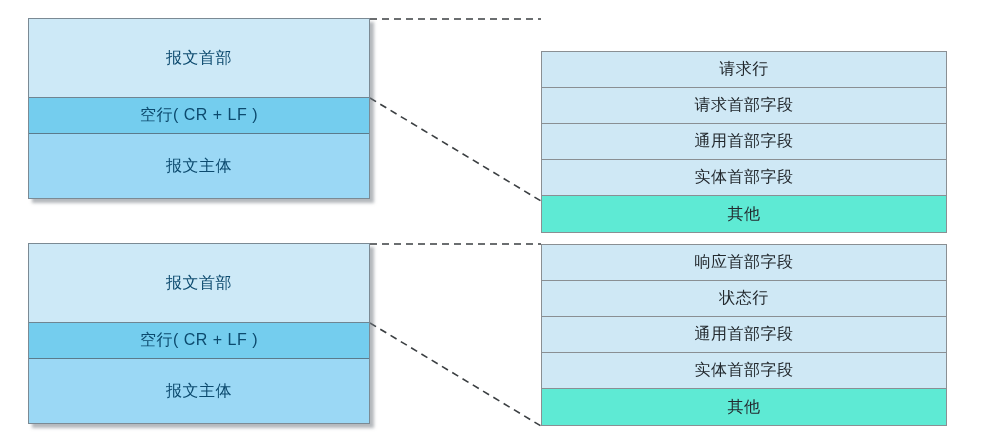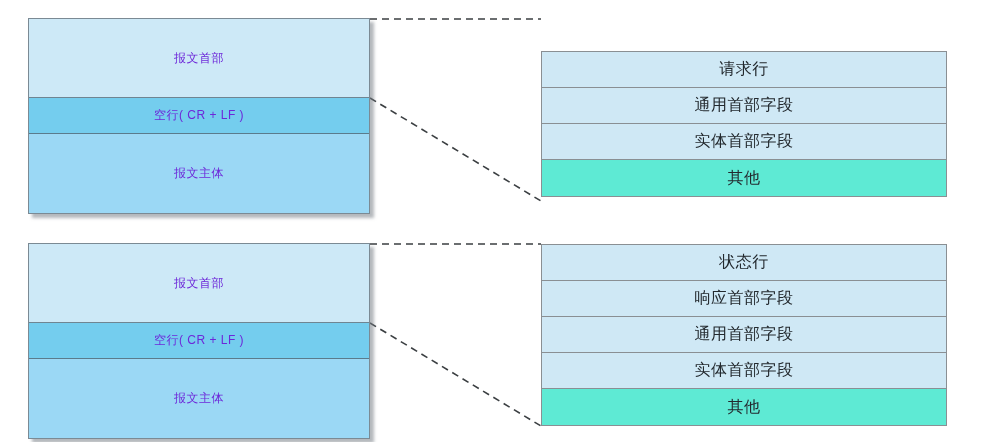--- a/index.html
+++ b/index.html
@@ -25,37 +25,37 @@
     border: 1px solid #7b8a94;
     box-sizing: border-box;
     box-shadow: 4px 4px 3px rgba(120,128,134,0.55);
     background: #cde9f7;
   }
   .msg-band {
     box-sizing: border-box;
     display: flex;
     align-items: center;
     justify-content: center;
-    color: #6d28d9;
-    font-size: 12px;
+    color: #0c4a6e;
+    font-size: 16px;
     letter-spacing: 0.5px;
     white-space: nowrap;
   }
   .band-header {
     height: 79px;
     background: #cde9f7;
     border-bottom: 1px solid #6f8592;
   }
   .band-blank {
     height: 36px;
     background: #74cdee;
     border-bottom: 1px solid #5a7b8c;
   }
   .band-body {
-    height: 79px;
+    height: 64px;
     background: #9bd8f5;
   }
 
   
   .detail-table {
     position: absolute;
     width: 406px;
     border: 1px solid #8a8f93;
     box-sizing: border-box;
     background: #ffffff;
@@ -111,32 +111,33 @@
   </svg>
 
   <div class="msg-block" style="left:28px; top:18px;">
     <div class="msg-band band-header">报文首部</div>
     <div class="msg-band band-blank">空行( CR + LF )</div>
     <div class="msg-band band-body">报文主体</div>
   </div>
 
   <div class="detail-table" style="left:541px; top:19px;margin-top:32px;">
     <div class="detail-row">请求行</div>
+    <div class="detail-row">请求首部字段</div>
     <div class="detail-row">通用首部字段</div>
     <div class="detail-row">实体首部字段</div>
     <div class="detail-row plain">其他</div>
   </div>
 
   <div class="msg-block" style="left:28px; top:243px;">
     <div class="msg-band band-header">报文首部</div>
     <div class="msg-band band-blank">空行( CR + LF )</div>
     <div class="msg-band band-body">报文主体</div>
   </div>
 
   <div class="detail-table" style="left:541px; top:244px;">
+    <div class="detail-row">响应首部字段</div>
     <div class="detail-row">状态行</div>
-    <div class="detail-row">响应首部字段</div>
     <div class="detail-row">通用首部字段</div>
     <div class="detail-row">实体首部字段</div>
     <div class="detail-row plain">其他</div>
   </div>
 
 </div>
 
 </body></html>

